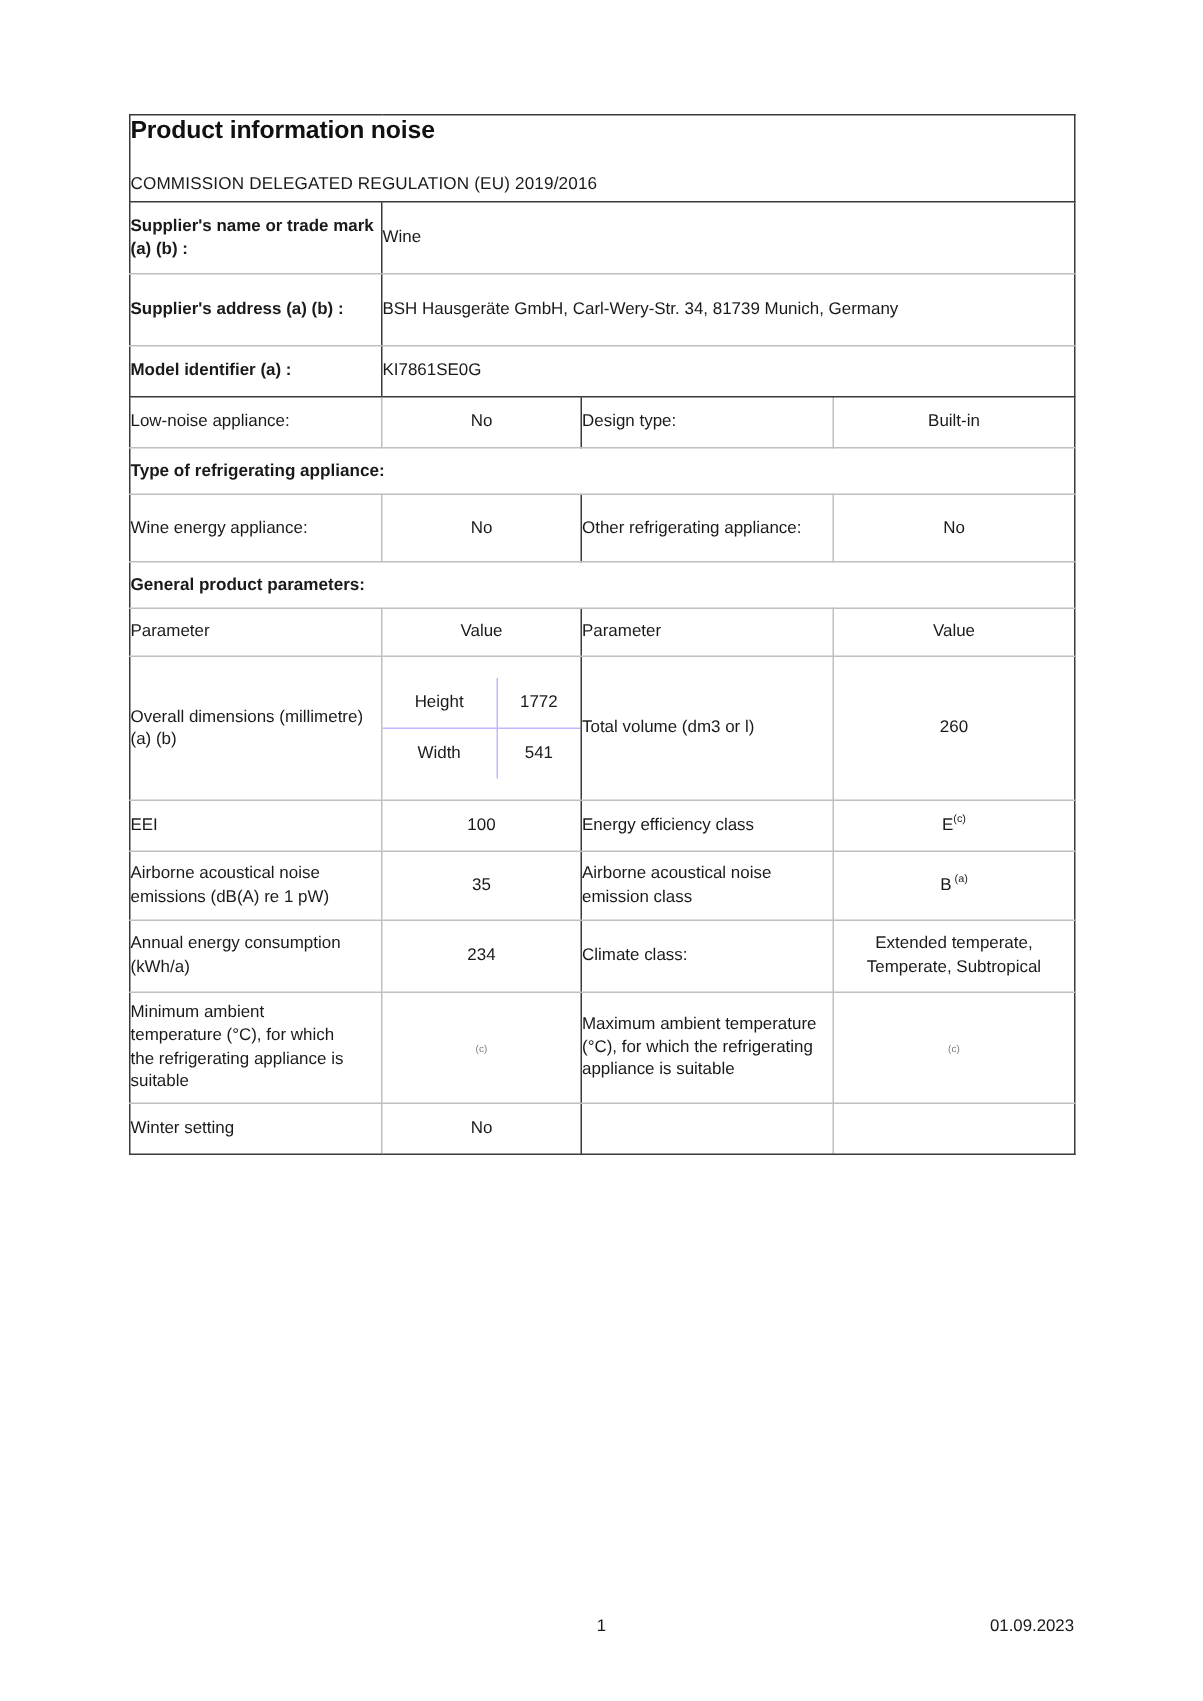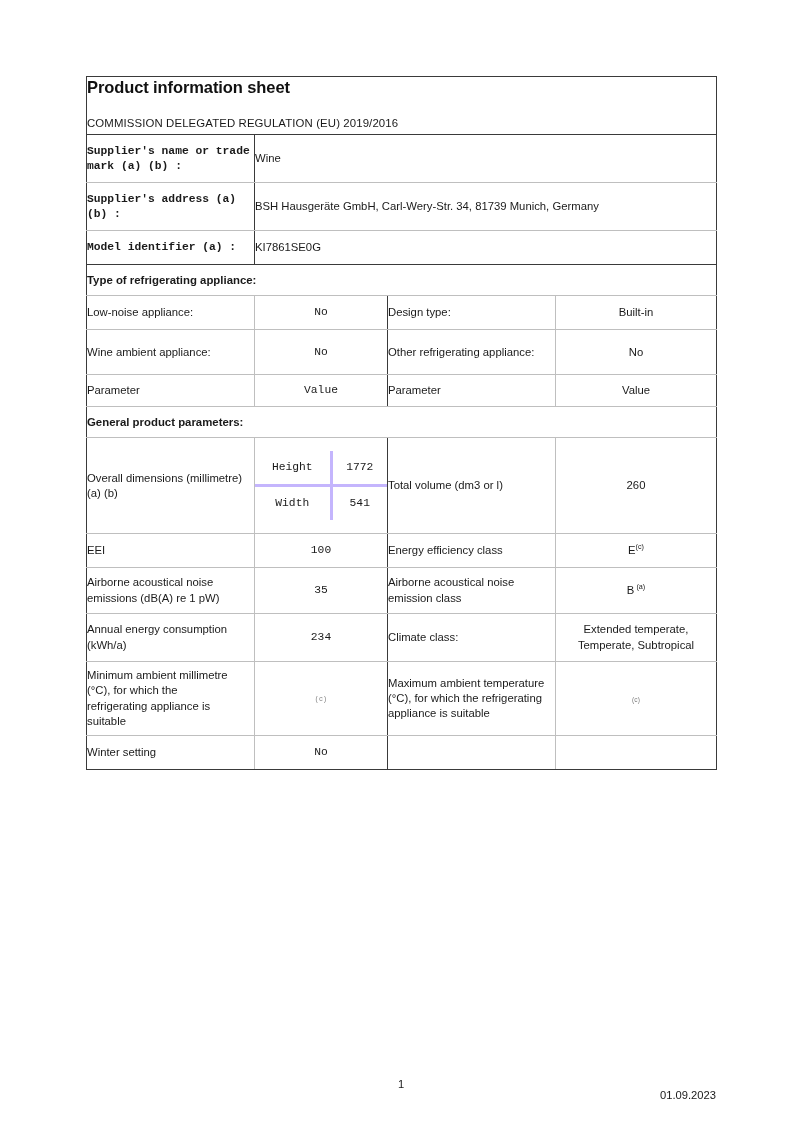--- a/index.html
+++ b/index.html
@@ -45,21 +45,21 @@
   .sheet {
     outline: none;
   }
   .frame-top    { border-top: 1.6px solid #3a3a3a !important; }
   .frame-bottom { border-bottom: 1.6px solid #3a3a3a !important; margin-left: 32px; }
   .frame-left   { border-left: 1.6px solid #3a3a3a !important; }
   .frame-right  { border-right: 1.6px solid #3a3a3a !important; }
 
   .dark-top    { border-top: 1.4px solid #3a3a3a !important; }
   .dark-bottom { border-bottom: 1.4px solid #3a3a3a !important; }
-  .dark-right  { border-right: 1.4px solid #3a3a3a !important; font-family: Liberation Mono, monospace; }
+  .dark-right  { border-right: 1.4px solid #3a3a3a !important; }
 
   .cell {
     padding: 7px 8px 7px 9px;
     box-sizing: border-box;
   }
   .cell.center  { text-align: center; padding-left: 6px; padding-right: 6px; }
   .cell.lbl     { font-weight: bold; }
 
   
   .hdr-cell { padding: 13px 9px 11px 9px; }
@@ -84,21 +84,21 @@
   }
 
   
   .dimtable {
     width: 100%;
     border-collapse: collapse;
     table-layout: fixed;
     font-size: 11.3px;
   }
   .dimtable td {
-    border: 3px solid #c4b5fd;
+    border: 1px solid #c4b5fd;
     text-align: center;
     padding: 9px 4px;
     height: 28px;
     box-sizing: border-box;
   }
   .dimtable tr:first-child td { border-top: none; }
   .dimtable tr:last-child  td { border-bottom: none; }
   .dimtable td:first-child { border-left: none; }
   .dimtable td:last-child  { border-right: none; }
 
@@ -129,87 +129,86 @@
   .footer .pageno {
     position: absolute;
     left: 0; top: 0;
     width: 630px;
     text-align: center;
   }
   .footer .date {
     position: absolute;
     right: 0; top: 0;
     text-align: right;
-    margin-top: 11px;
   }
 </style>
 </head>
 <body>
 
 <div class="page">
 
   <table class="sheet">
     <colgroup>
       <col style="width:168px">
       <col style="width:77px">
       <col style="width:56px">
       <col style="width:168px">
       <col style="width:161px">
     </colgroup>
     <tbody>
 
       <tr>
         <td class="hdr-cell frame-top frame-left frame-right dark-bottom" colspan="5">
-          <div class="doc-title">Product information sheet</div>
+          <div class="doc-title">Product information noise</div>
           <div class="doc-sub">COMMISSION DELEGATED REGULATION (EU) 2019/2016</div>
         </td>
       </tr>
 
       <tr>
         <td class="cell lbl frame-left dark-right" style="height:48px">Supplier's name or trade mark (a) (b) :</td>
         <td class="cell frame-right" colspan="4">Wine</td>
       </tr>
 
       <tr>
         <td class="cell lbl frame-left dark-right" style="height:48px">Supplier's address  (a) (b) :</td>
         <td class="cell frame-right" colspan="4">BSH Hausgeräte GmbH, Carl-Wery-Str. 34, 81739 Munich, Germany</td>
       </tr>
 
       <tr>
         <td class="cell lbl frame-left dark-right dark-bottom" style="height:34px">Model identifier (a) :</td>
         <td class="cell frame-right dark-bottom" colspan="4">KI7861SE0G</td>
-      </tr>
-
-      <tr>
-        <td class="section-cell frame-left frame-right" colspan="5" style="height:30px">Type of refrigerating appliance:</td>
       </tr>
 
       <tr>
         <td class="cell frame-left" style="height:34px">Low-noise appliance:</td>
         <td class="cell center dark-right" colspan="2">No</td>
         <td class="cell">Design type:</td>
         <td class="cell center frame-right">Built-in</td>
       </tr>
 
       <tr>
-        <td class="cell frame-left dark-top" style="height:45px">Wine ambient appliance:</td>
+        <td class="section-cell frame-left frame-right" colspan="5" style="height:30px">Type of refrigerating appliance:</td>
+      </tr>
+
+      <tr>
+        <td class="cell frame-left dark-top" style="height:45px">Wine energy appliance:</td>
         <td class="cell center dark-right dark-top" colspan="2">No</td>
         <td class="cell dark-top" style="padding-right:14px"><span>Other refrigerating appliance:</span></td>
         <td class="cell center frame-right dark-top">No</td>
+      </tr>
+
+      <tr>
+        <td class="section-cell frame-left frame-right dark-top" colspan="5" style="height:30px">General product parameters:</td>
       </tr>
 
       <tr>
         <td class="cell frame-left" style="height:32px">Parameter</td>
         <td class="cell center dark-right" colspan="2">Value</td>
         <td class="cell">Parameter</td>
         <td class="cell center frame-right">Value</td>
-      </tr>
-
-      <tr>
-        <td class="section-cell frame-left frame-right dark-top" colspan="5" style="height:30px">General product parameters:</td>
       </tr>
 
       <tr>
         <td class="cell frame-left dark-top" style="height:96px">Overall dimensions (millimetre) (a) (b)</td>
         <td class="dark-top dark-right" colspan="2" style="padding:0">
           <table class="dimtable">
             <colgroup>
                 <col style="width:76px">
                 <col style="width:56px">
               </colgroup>
@@ -244,21 +243,21 @@
       </tr>
 
       <tr>
         <td class="cell frame-left dark-top two-line" style="height:48px">Annual energy consumption (kWh/a)</td>
         <td class="cell center dark-right dark-top" colspan="2">234</td>
         <td class="cell dark-top">Climate class:</td>
         <td class="cell center frame-right dark-top two-line"><span>Extended temperate,</span><br><span>Temperate, Subtropical</span></td>
       </tr>
 
       <tr>
-        <td class="cell frame-left dark-top two-line" style="height:74px; padding-right:16px">Minimum ambient millimetre (°C), for which the refrigerating appliance is suitable</td>
+        <td class="cell frame-left dark-top two-line" style="height:74px; padding-right:16px">Minimum ambient temperature (°C), for which the refrigerating appliance is suitable</td>
         <td class="cell center dark-right dark-top" colspan="2"><span class="tiny-note">(c)</span></td>
         <td class="cell dark-top two-line" style="padding-right:2px">Maximum ambient temperature (°C), for which the refrigerating appliance is suitable</td>
         <td class="cell center frame-right dark-top"><span class="tiny-note">(c)</span></td>
       </tr>
 
       <tr>
         <td class="cell frame-left dark-top frame-bottom" style="height:34px">Winter setting</td>
         <td class="cell center dark-right dark-top frame-bottom" colspan="2">No</td>
         <td class="cell dark-top frame-bottom"></td>
         <td class="cell center frame-right dark-top frame-bottom"></td>

